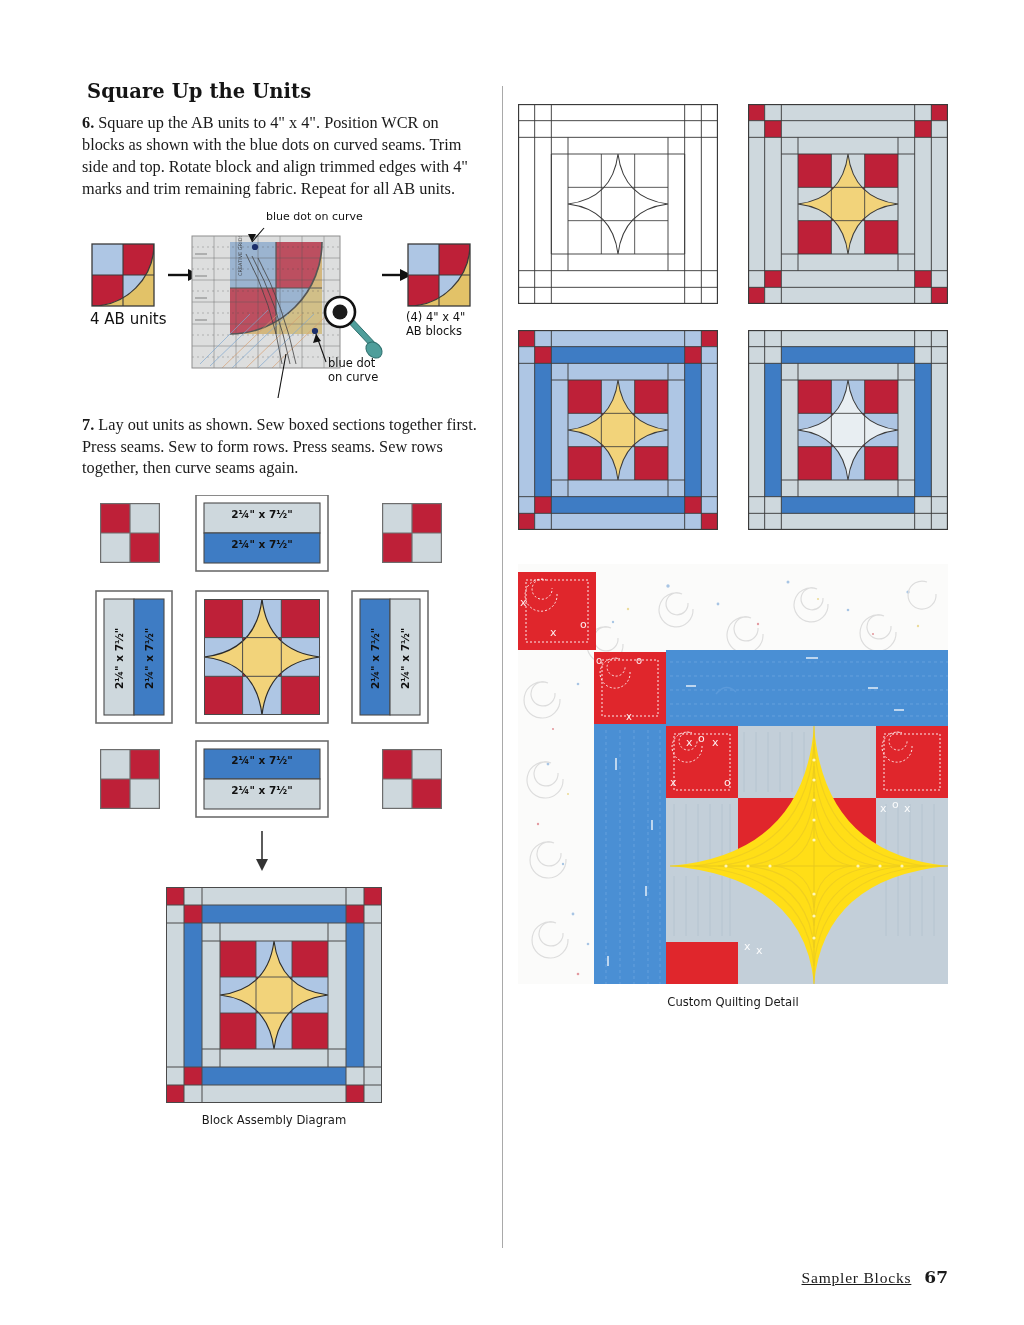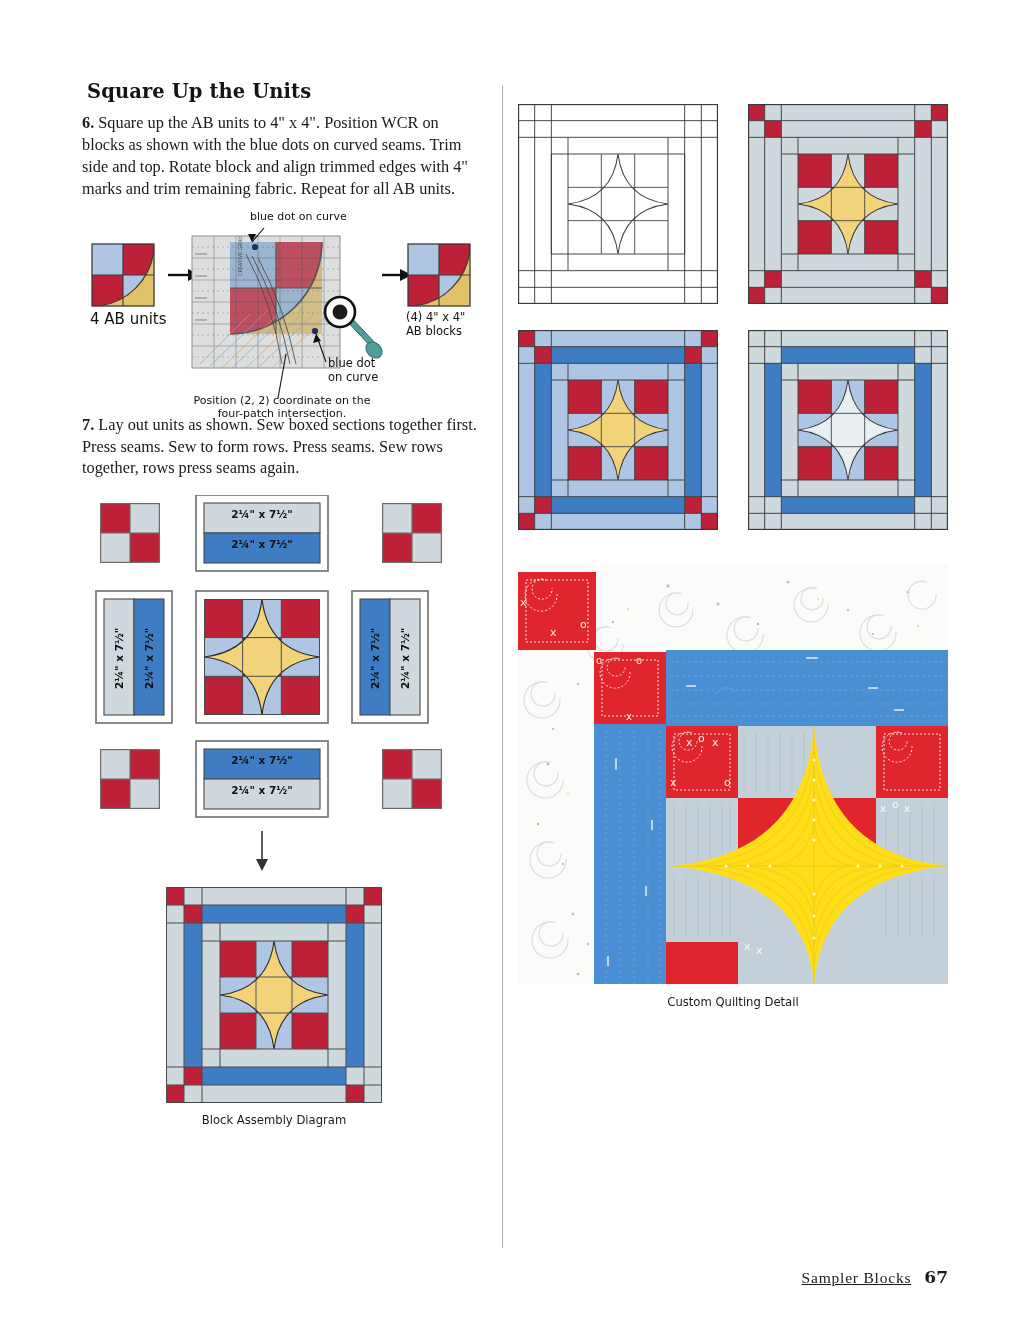--- a/index.html
+++ b/index.html
@@ -195,40 +195,36 @@
 
         <g stroke="#111" stroke-width="1.1" fill="none">
           <path d="M182 14 L170 28"></path>
           <path d="M244 148 L234 120"></path>
           <path d="M196 184 L204 140"></path>
         </g>
         <polygon points="170,28 174,20 166,20" fill="#111"></polygon>
         <polygon points="234,120 239,127 231,129" fill="#111"></polygon>
       </svg>
 
-      <div class="lbl" style="left:168px;top:-4px;">blue dot on curve</div>
+      <div class="lbl" style="left:184px;top:-4px;">blue dot on curve</div>
       <div class="lbl" style="left:8px;top:96px;font-size:15px;">4 AB units</div>
       <div class="lbl" style="left:324px;top:96px;font-size:11.5px;">
         <div>(4) 4" x 4"</div>
         <div>AB blocks</div>
       </div>
       <div class="lbl" style="left:246px;top:142px;font-size:11.5px;">
         <div>blue dot</div>
         <div>on curve</div>
       </div>
-      <div class="lbl" style="left:50px;top:180px;text-align:center;width:300px;">
-        <div>Position (2, 2) coordinate on the</div>
-        <div>four-patch intersection.</div>
-      </div>
     </div>
 
 
     <p class="body">
       <b>7.</b>
-      <span>Lay out units as shown. Sew boxed sections together first. Press seams. Sew to form rows. Press seams. Sew rows together, rows press seams again.</span>
+      <span>Lay out units as shown. Sew boxed sections together first. Press seams. Sew to form rows. Press seams. Sew rows together, then curve seams again.</span>
     </p>
 
     <div class="asm">
       <svg width="400" height="640" viewBox="0 0 400 640">
         <defs>
           <g id="fp-a">
             <rect x="0" y="0" width="30" height="30" fill="#be2038"></rect>
             <rect x="30" y="0" width="30" height="30" fill="#ced8dd"></rect>
             <rect x="0" y="30" width="30" height="30" fill="#ced8dd"></rect>
             <rect x="30" y="30" width="30" height="30" fill="#be2038"></rect>

